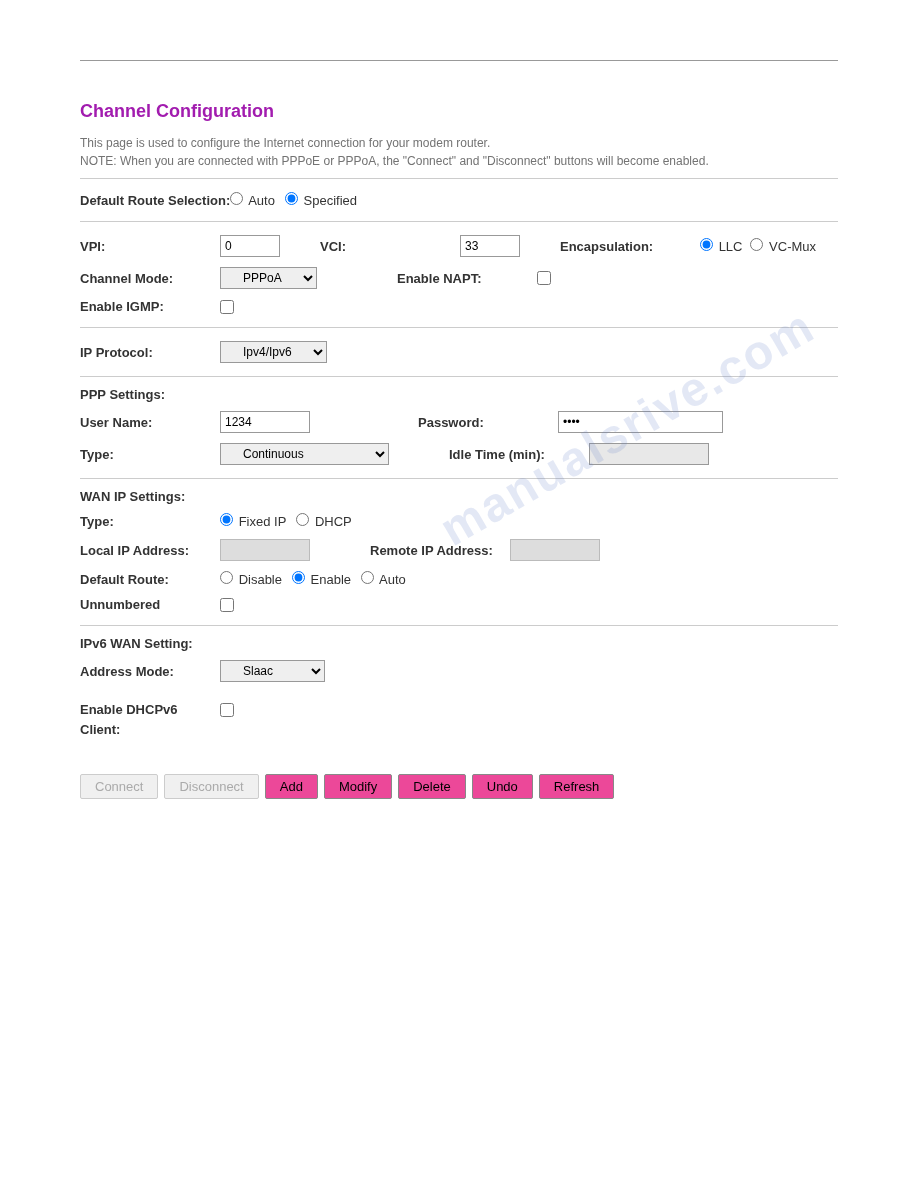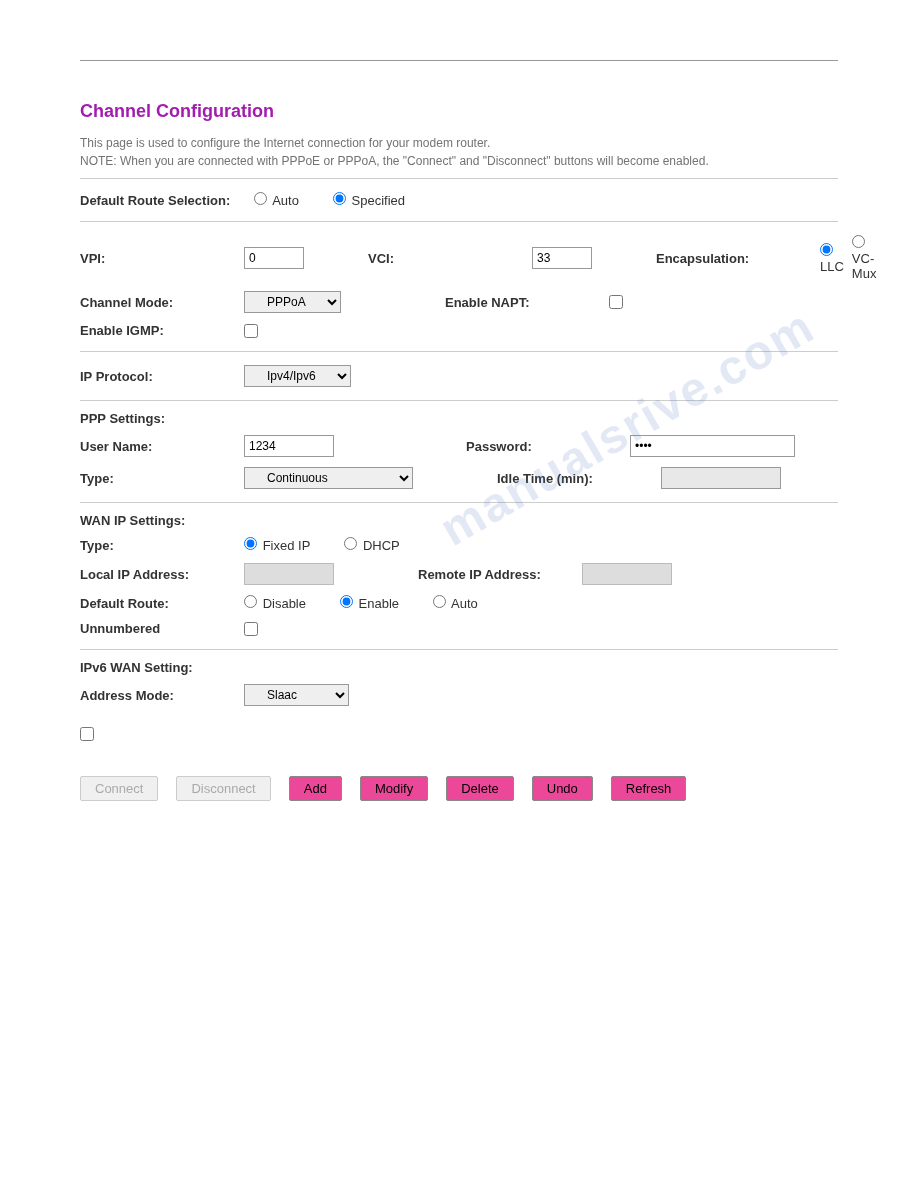--- a/index.html
+++ b/index.html
@@ -33,21 +33,21 @@
     }
     .section-divider {
       border: none;
       border-top: 1px solid #ccc;
       margin: 8px 0;
     }
     .form-row {
       display: flex;
       align-items: center;
       padding: 5px 0;
-      gap: 24px;
+      gap: 0;
     }
     .form-label {
       font-weight: bold;
       min-width: 140px;
       font-size: 13px;
     }
     .section-header {
       font-weight: bold;
       font-size: 13px;
       margin-top: 10px;
@@ -79,21 +79,21 @@
       margin-right: 10px;
       font-size: 13px;
     }
     .encap-group {
       display: flex;
       align-items: center;
       gap: 8px;
     }
     .btn-row {
       display: flex;
-      gap: 18px;
+      gap: 6px;
       margin-top: 30px;
     }
     button {
       padding: 4px 14px;
       font-size: 13px;
       border: 1px solid #888;
       background: #ec4899;
       cursor: pointer;
       border-radius: 2px;
     }
@@ -279,20 +279,24 @@
   <div class="form-row">
     <span class="form-label">Address Mode:</span>
     <select>
       <option>Slaac</option>
       <option>DHCPv6</option>
       <option>Static</option>
     </select>
   </div>
 
   <div class="form-row" style="align-items:flex-start; margin-top:8px;">
+    <div style="min-width:140px; font-size:13px; font-weight:bold; line-height:1.5;">
+      <span>Enable DHCPv6</span><br>
+      <span>Client:</span>
+    </div>
     <input type="checkbox" style="margin-top: 3px;">
   </div>
 
   <div class="btn-row">
     <button class="disabled" disabled="">Connect</button>
     <button class="disabled" disabled="">Disconnect</button>
     <button>Add</button>
     <button>Modify</button>
     <button>Delete</button>
     <button>Undo</button>

